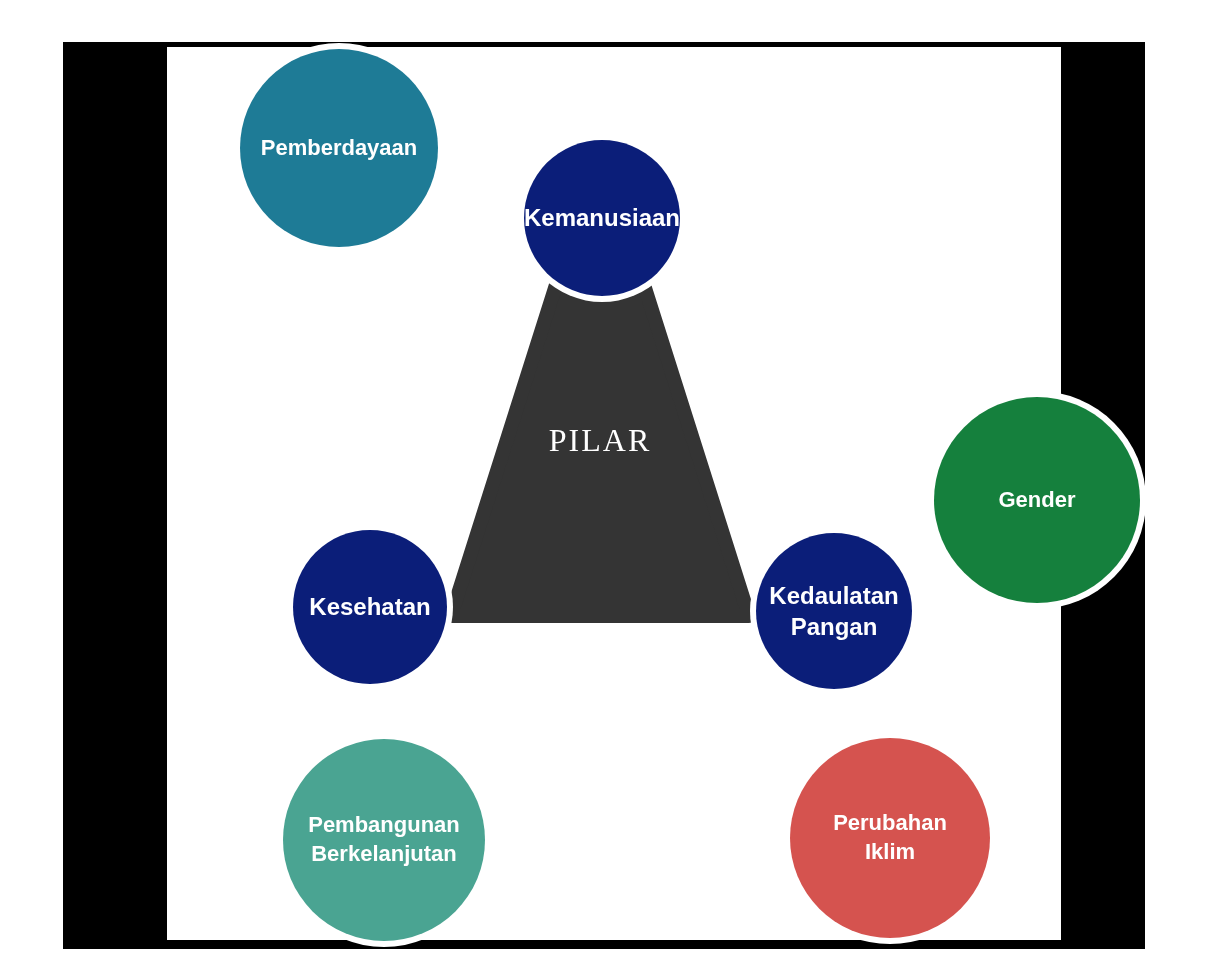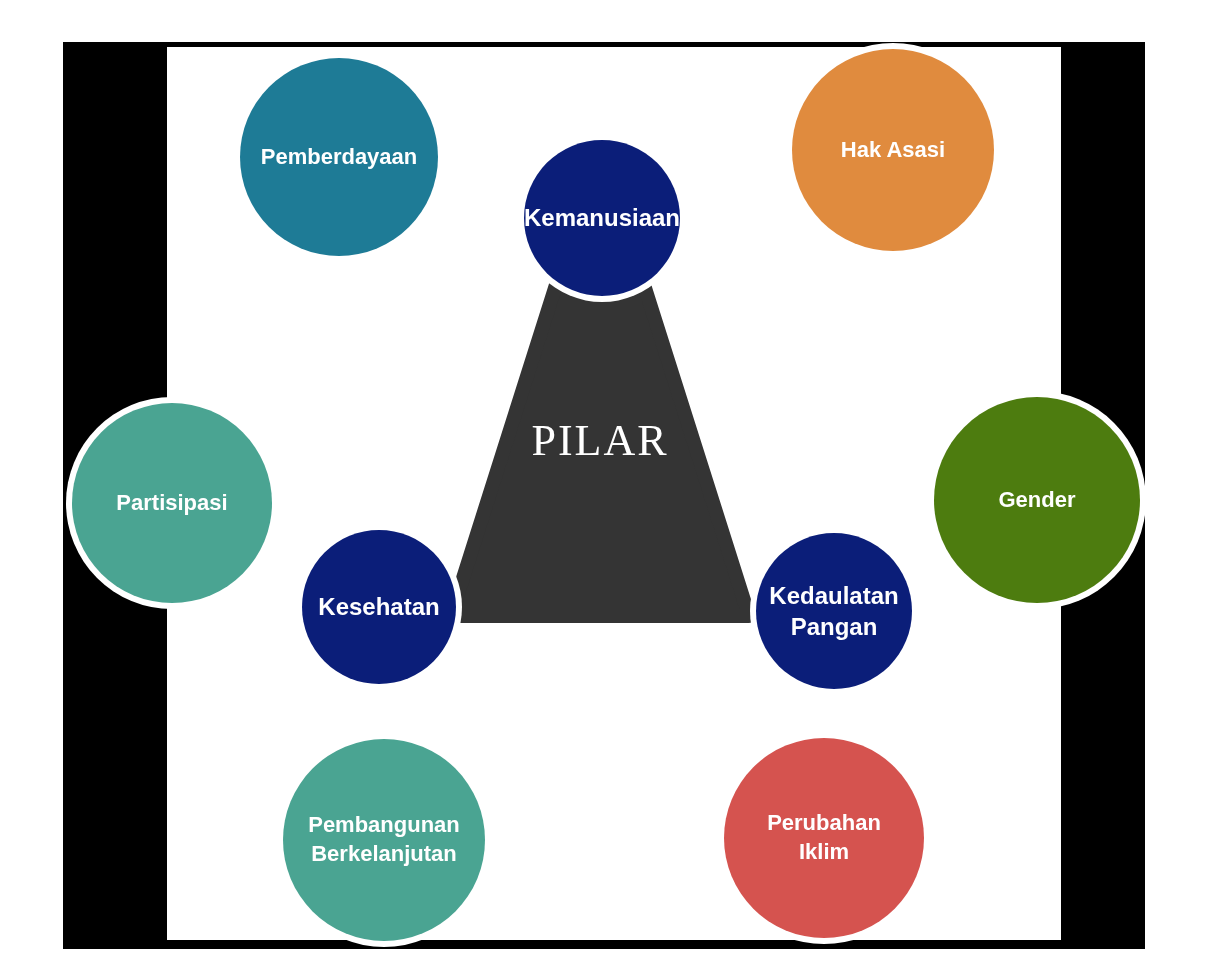--- a/index.html
+++ b/index.html
@@ -40,21 +40,21 @@
     height: 980px;
     z-index: 2;
   }
   .triangle-title {
     position: absolute;
     left: 440px;
     top: 412px;
     width: 320px;
     text-align: center;
     font-family: "Liberation Serif", "DejaVu Serif", serif;
-    font-size: 44px;
+    font-size: 32px;
     line-height: 57px;
     letter-spacing: 2px;
     color: #ffffff;
     z-index: 4;
   }
   .triangle-title span { display: block; }
   .circle {
     position: absolute;
     border-radius: 50%;
     box-shadow: 0 0 0 6px #ffffff;
@@ -67,29 +67,29 @@
     z-index: 3;
   }
   .circle span {
     white-space: pre-line;
     line-height: 1.3;
   }
   .fs-lg { font-size: 22px; }
   .fs-sm { font-size: 24px; }
 
   
-  .circle--pemberdayaan            { left: 240px; top:  58px; width: 198px; height: 198px; }
+  .circle--pemberdayaan            { left: 240px; top:  49px; width: 198px; height: 198px; }
   .circle--kemanusiaan             { left: 524px; top: 140px; width: 156px; height: 156px; }
   .circle--hak-asasi               { left: 792px; top:  49px; width: 202px; height: 202px; }
   .circle--partisipasi             { left:  72px; top: 403px; width: 200px; height: 200px; }
   .circle--gender                  { left: 934px; top: 397px; width: 206px; height: 206px; }
-  .circle--kesehatan               { left: 302px; top: 530px; width: 154px; height: 154px; }
+  .circle--kesehatan               { left: 293px; top: 530px; width: 154px; height: 154px; }
   .circle--kedaulatan-pangan       { left: 756px; top: 533px; width: 156px; height: 156px; }
   .circle--pembangunan-berkelanjutan { left: 283px; top: 739px; width: 202px; height: 202px; }
-  .circle--perubahan-iklim         { left: 724px; top: 738px; width: 200px; height: 200px; text-align: center; }
+  .circle--perubahan-iklim         { left: 790px; top: 738px; width: 200px; height: 200px; text-align: center; }
 </style>
 </head>
 <body>
 
 <div id="canvas" style="background: rgb(255, 255, 255);">
 
   <div class="frame" style="border-color: rgb(0, 0, 0);"></div>
 
   <svg class="triangle-svg" viewBox="0 0 1231 980" xmlns="http://www.w3.org/2000/svg">
     <polygon points="600,146 451,616 749,616" stroke-width="14" stroke-linejoin="round" fill="#343434" stroke="#343434"></polygon>
@@ -109,29 +109,23 @@
 
   <div class="circle circle--kedaulatan-pangan fs-sm" style="background: rgb(11, 30, 121);">
     <span>Kedaulatan
 Pangan</span>
   </div>
 
   <div class="circle circle--pemberdayaan fs-lg" style="background: rgb(30, 123, 150);">
     <span>Pemberdayaan</span>
   </div>
 
-  <div class="circle circle--hak-asasi fs-lg" style="background: rgb(224, 139, 62);">
-    <span>Hak Asasi</span>
-  </div>
 
-  <div class="circle circle--partisipasi fs-lg" style="background: rgb(74, 164, 146);">
-    <span>Partisipasi</span>
-  </div>
 
-  <div class="circle circle--gender fs-lg" style="background: #4d7c0f;">
+  <div class="circle circle--gender fs-lg" style="background: #15803d;">
     <span>Gender</span>
   </div>
 
   <div class="circle circle--pembangunan-berkelanjutan fs-lg" style="background: rgb(74, 164, 146); justify-content: center;">
     <span>Pembangunan
 Berkelanjutan</span>
   </div>
 
   <div class="circle circle--perubahan-iklim fs-lg" style="background: rgb(213, 83, 79);">
     <span>Perubahan

